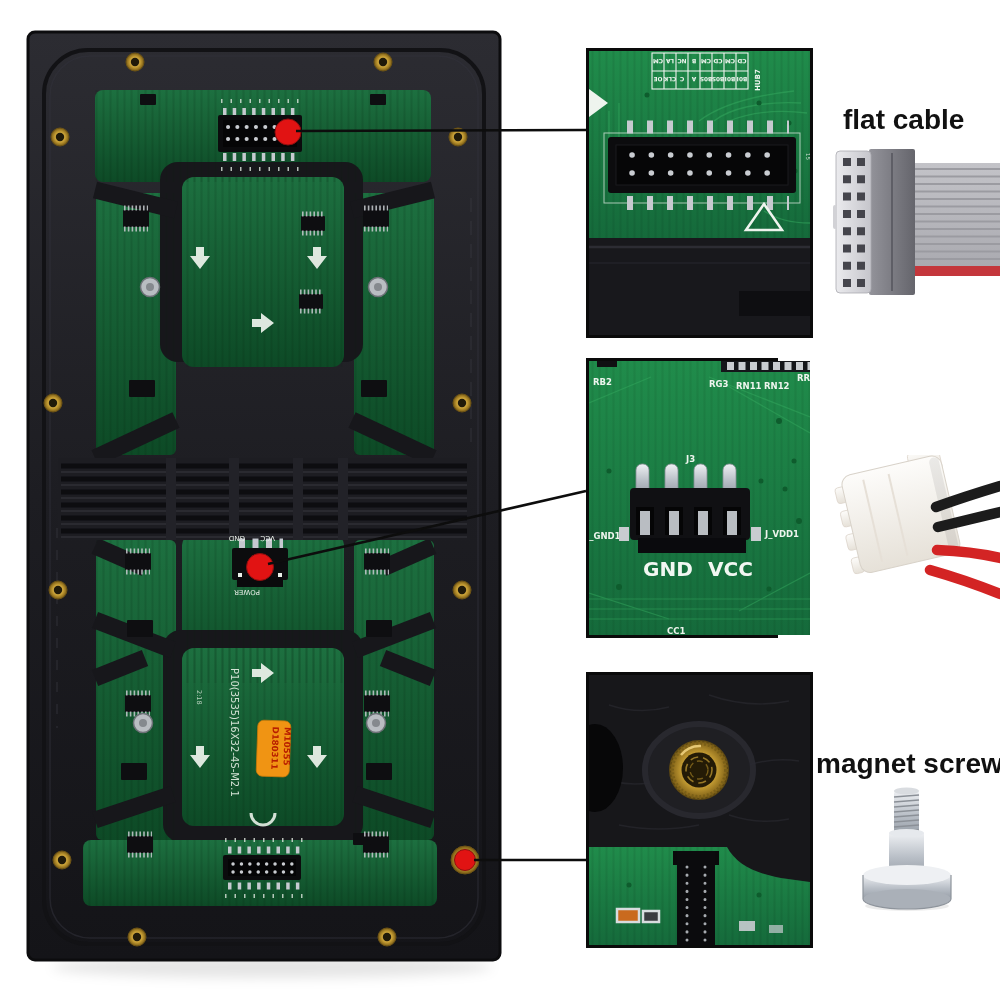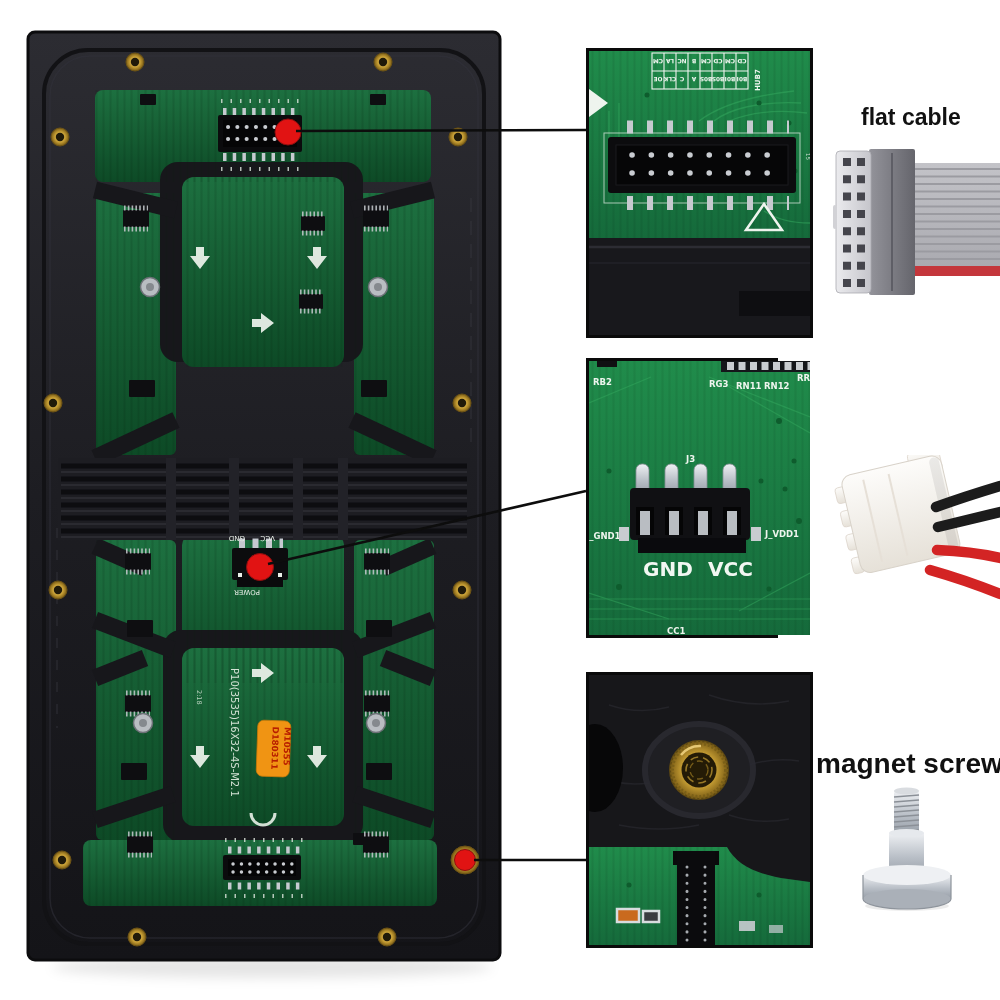--- a/index.html
+++ b/index.html
@@ -1,21 +1,21 @@
 <!DOCTYPE html>
 <html><head>
 <meta charset="utf-8">
 <style>
   html,body{margin:0;padding:0;background:#ffffff;}
   .canvas{position:relative;width:1000px;height:1000px;background:#ffffff;overflow:hidden;
           font-family:"Liberation Sans","DejaVu Sans",sans-serif;}
   .abs{position:absolute;}
   .callout-label{position:absolute;font-weight:bold;color:#111;white-space:nowrap;
                  font-family:"Liberation Sans","DejaVu Sans",sans-serif;}
-  #label-flat{left:861px;top:104px;font-size:23px;}
+  #label-flat{left:843px;top:104px;font-size:28px;}
   #label-power{left:833px;top:420px;font-size:28px;}
   #label-magnet{left:816px;top:748px;font-size:28px;}
   .inset{position:absolute;border:3px solid #0a0a0a;background:#0f5c30;box-sizing:border-box;z-index:3;}
   #inset-hub{left:586px;top:48px;width:227px;height:290px;}
   #inset-power{left:586px;top:358px;width:192px;height:280px;}
   #inset-magnet{left:586px;top:672px;width:227px;height:276px;background:#17171a;}
   #board-shadow{left:52px;top:956px;width:440px;height:22px;background:rgba(0,0,0,0.10);
                 border-radius:50%;filter:blur(6px);z-index:0;}
   svg text{font-family:"DejaVu Sans","Liberation Sans",sans-serif;}
 </style>

